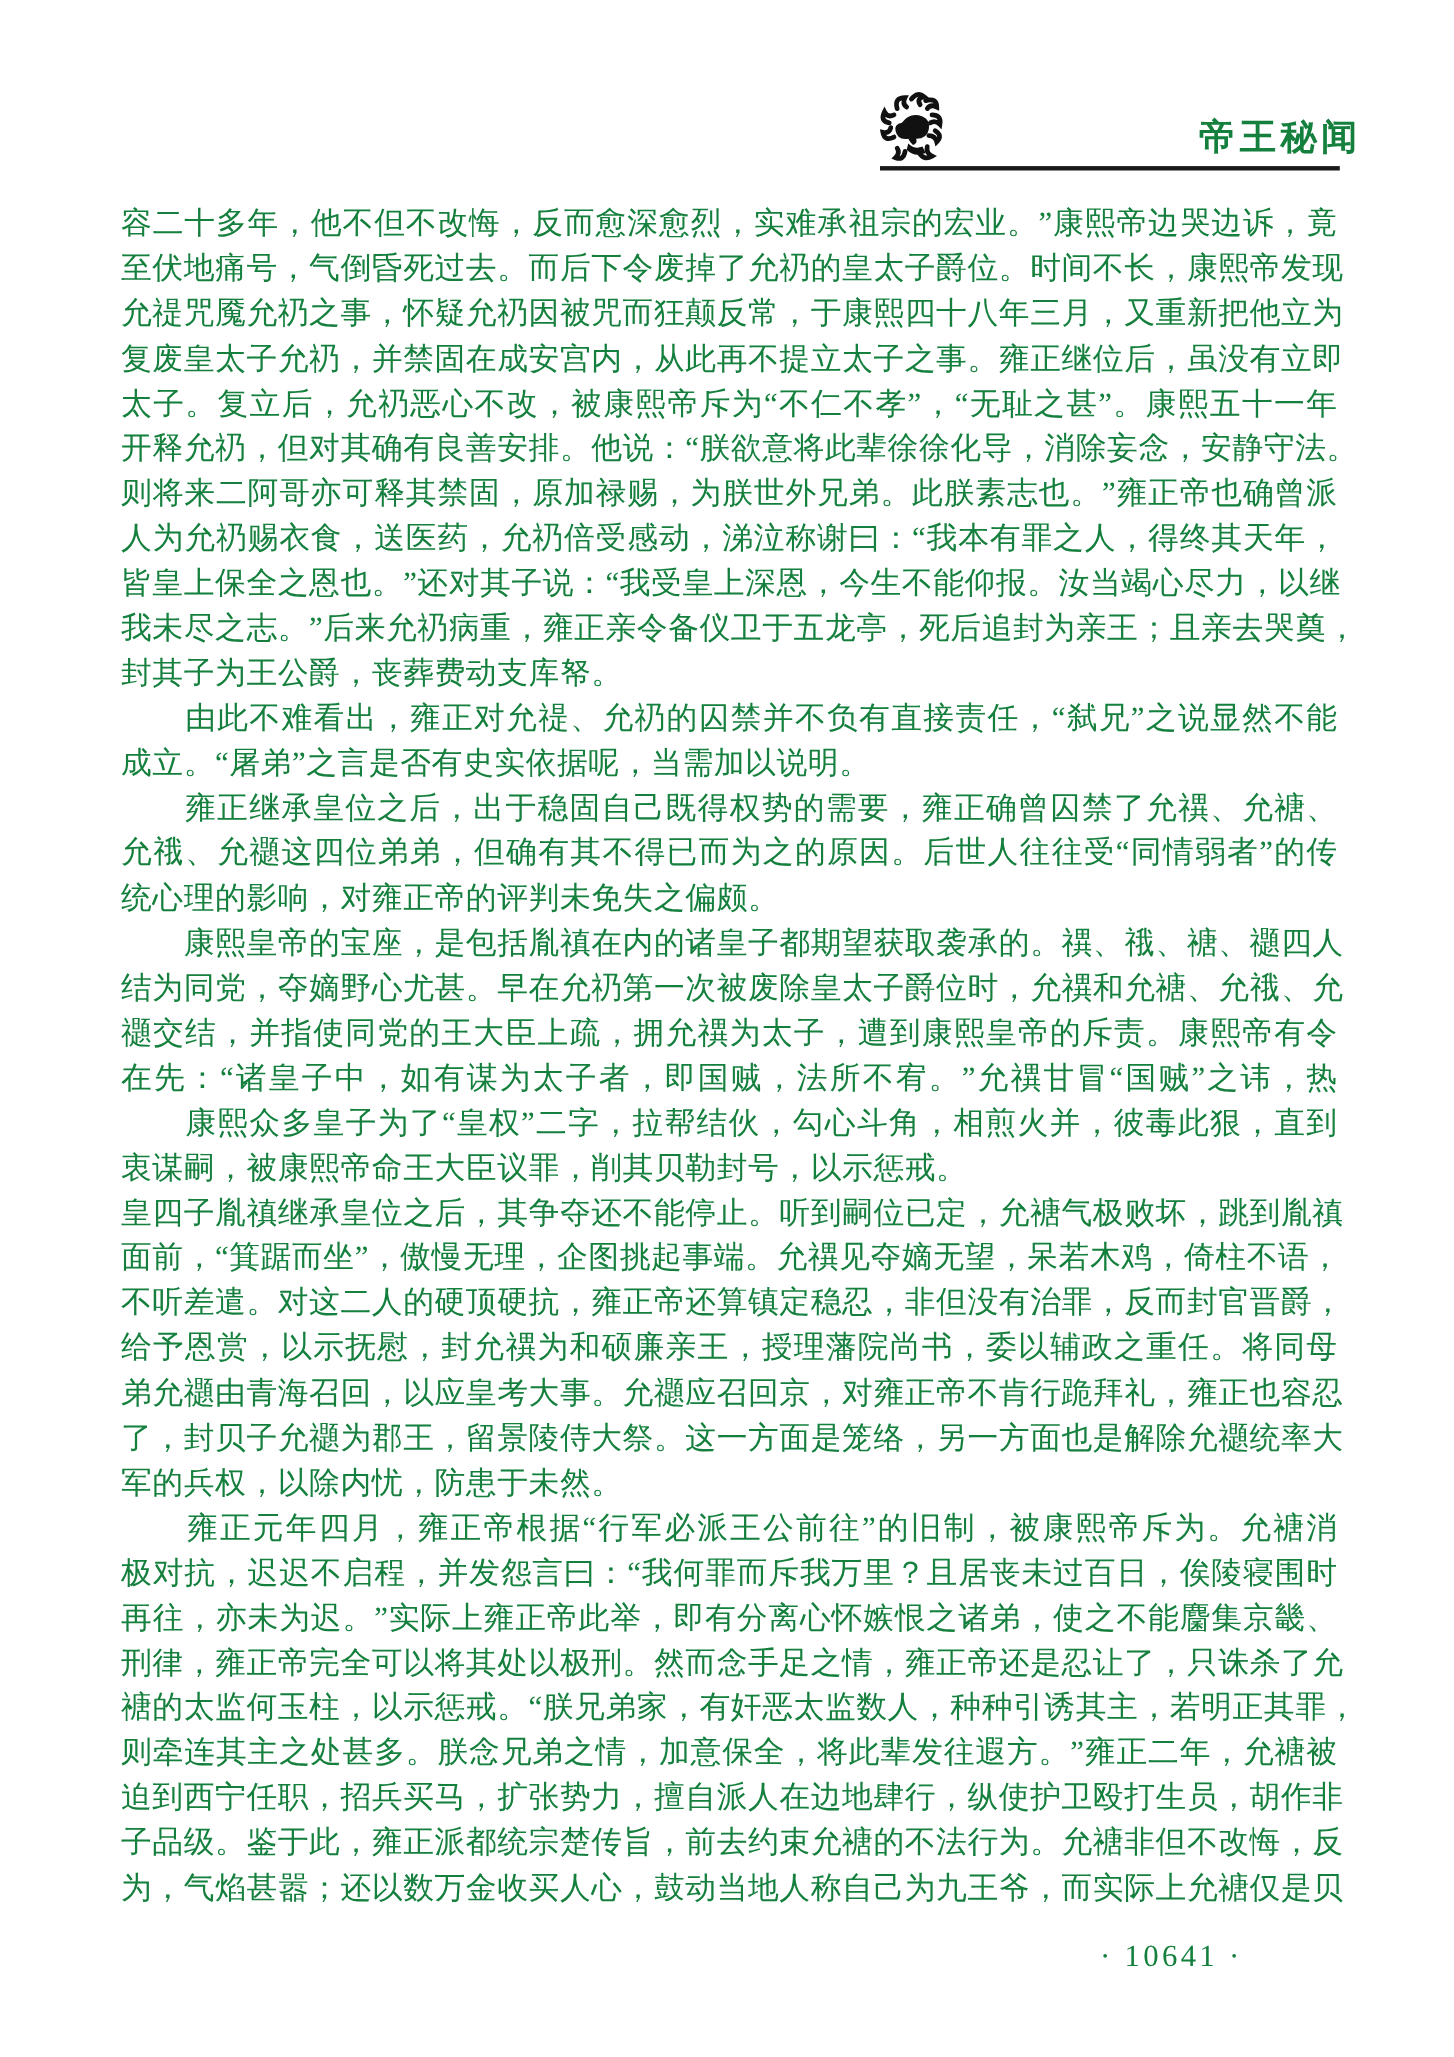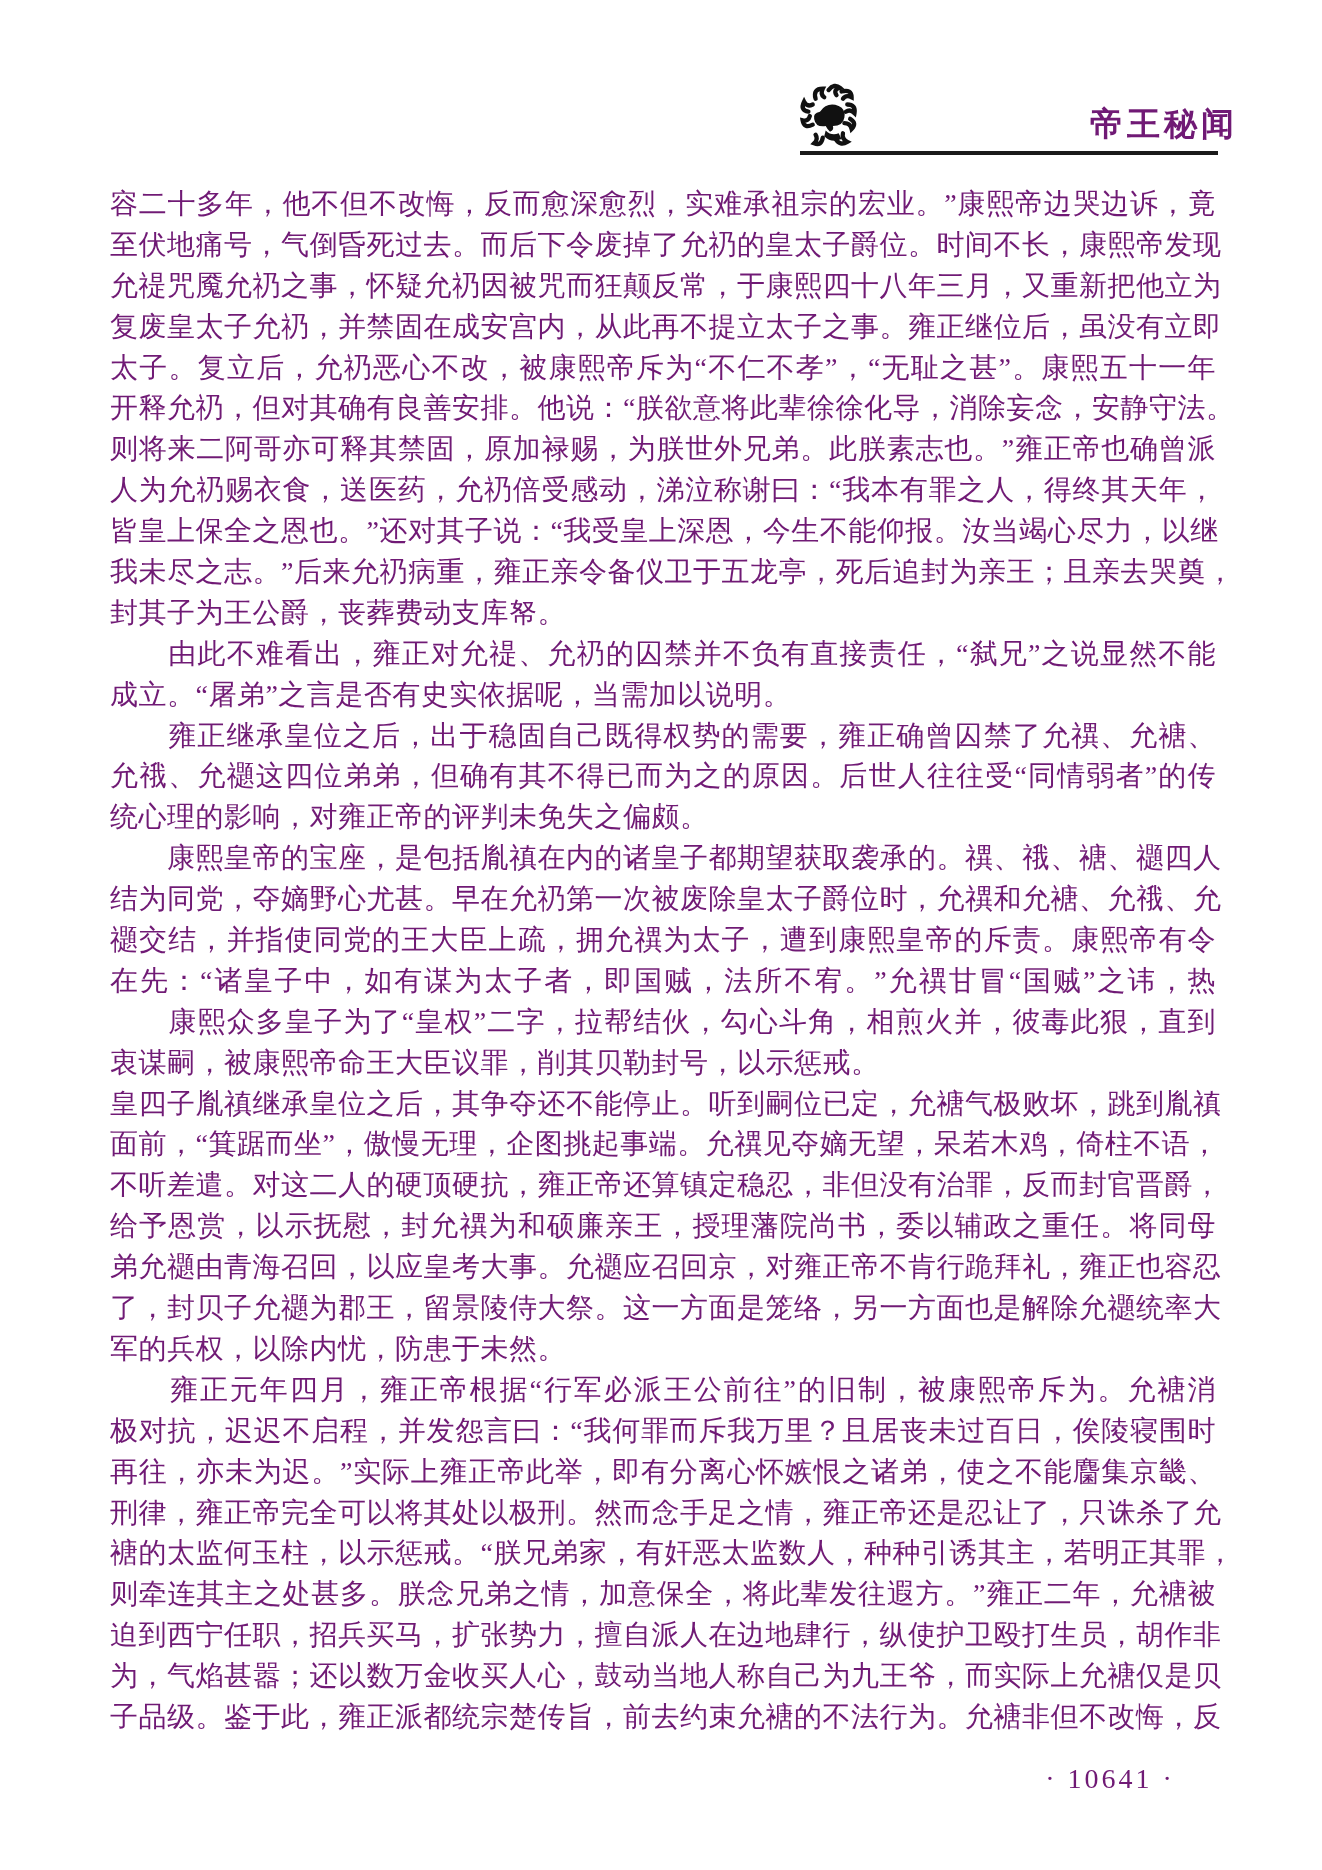--- a/index.html
+++ b/index.html
@@ -7,21 +7,21 @@
     padding: 0;
     background: #e8e8e8;
   }
   .page {
     position: relative;
     width: 1322px;
     height: 1870px;
     background: #ffffff;
     margin: 0 auto;
     overflow: hidden;
-    color: #701a75;
+    color: #15803d;
     font-family: "Liberation Serif", "DejaVu Serif", serif;
   }
   
   .ornament {
     position: absolute;
     left: 793px;
     top: 80px;
     width: 74px;
     height: 72px;
   }
@@ -64,21 +64,21 @@
   }
   .line.para-end {
     text-align-last: left;
   }
   
   .page-number {
     position: absolute;
     top: 1763px;
     left: 1000px;
     width: 220px;
-    text-align: center;
+    text-align: left;
     font-size: 28px;
     letter-spacing: 3px;
     font-family: "Liberation Serif", "DejaVu Serif", serif;
   }
 </style>
 </head>
 <body>
 
 <div class="page">
 
@@ -132,19 +132,19 @@
     <div class="line">弟允禵由青海召回，以应皇考大事。允禵应召回京，对雍正帝不肯行跪拜礼，雍正也容忍</div>
     <div class="line">了，封贝子允禵为郡王，留景陵侍大祭。这一方面是笼络，另一方面也是解除允禵统率大</div>
     <div class="line para-end">军的兵权，以除内忧，防患于未然。</div>
     <div class="line">　　雍正元年四月，雍正帝根据“行军必派王公前往”的旧制，被康熙帝斥为。允禟消</div>
     <div class="line">极对抗，迟迟不启程，并发怨言曰：“我何罪而斥我万里？且居丧未过百日，俟陵寝围时</div>
     <div class="line">再往，亦未为迟。”实际上雍正帝此举，即有分离心怀嫉恨之诸弟，使之不能麕集京畿、</div>
     <div class="line">刑律，雍正帝完全可以将其处以极刑。然而念手足之情，雍正帝还是忍让了，只诛杀了允</div>
     <div class="line">禟的太监何玉柱，以示惩戒。“朕兄弟家，有奸恶太监数人，种种引诱其主，若明正其罪，</div>
     <div class="line">则牵连其主之处甚多。朕念兄弟之情，加意保全，将此辈发往遐方。”雍正二年，允禟被</div>
     <div class="line">迫到西宁任职，招兵买马，扩张势力，擅自派人在边地肆行，纵使护卫殴打生员，胡作非</div>
+    <div class="line">子品级。鉴于此，雍正派都统宗楚传旨，前去约束允禟的不法行为。允禟非但不改悔，反</div>
     <div class="line">为，气焰甚嚣；还以数万金收买人心，鼓动当地人称自己为九王爷，而实际上允禟仅是贝</div>
-    <div class="line">子品级。鉴于此，雍正派都统宗楚传旨，前去约束允禟的不法行为。允禟非但不改悔，反</div>
   </div>
 
   <div class="page-number">· 10641 ·</div>
 
 </div>
 
 </body></html>

